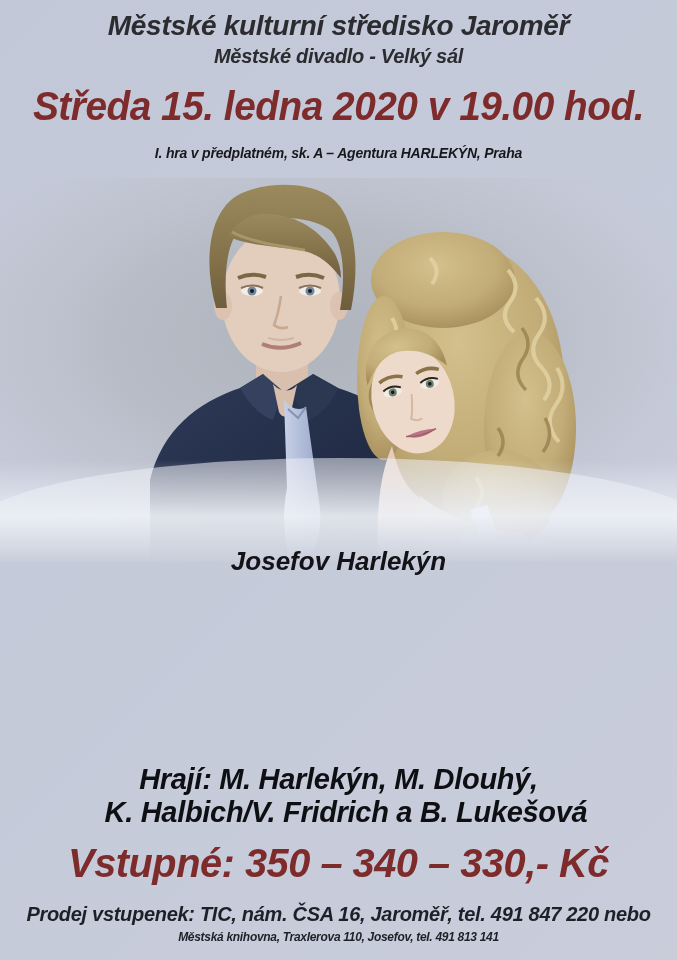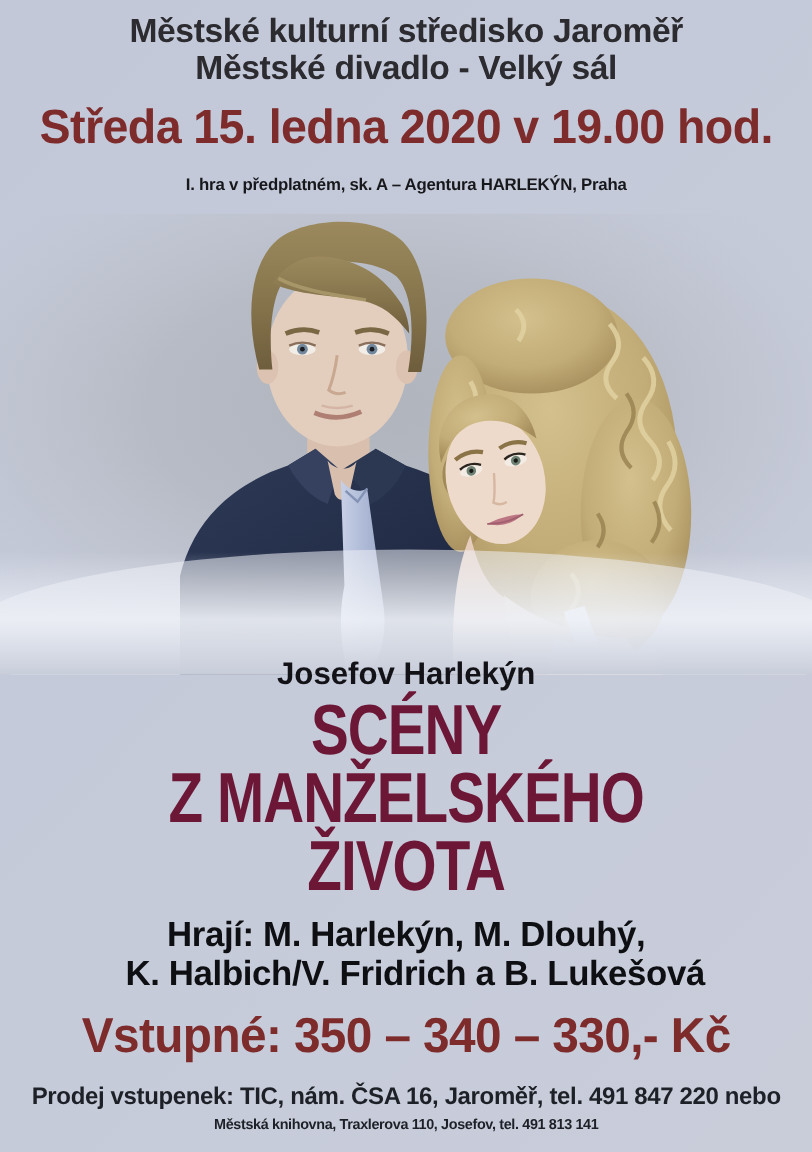--- a/index.html
+++ b/index.html
@@ -5,26 +5,27 @@
   html, body { margin: 0; padding: 0; background: #9aa0ad; }
   * { box-sizing: border-box; }
   .poster {
     position: relative;
     width: 677px;
     height: 960px;
     margin: 0 auto;
     overflow: hidden;
     background: linear-gradient(135deg, #c2c8d8 0%, #c6cbda 55%, #c9cdda 100%);
     font-family: "Liberation Sans", "DejaVu Sans", sans-serif;
+    font-style: italic;
     -webkit-font-smoothing: antialiased;
   }
   .txt { position: absolute; left: 0; width: 677px; text-align: center; font-weight: bold; white-space: nowrap; }
 
   .venue-line1 { top: 10px;  font-size: 28px; line-height: 31px; color: #2b2b30; letter-spacing: -0.3px; }
-  .venue-line2 { top: 41px;  font-size: 28px; line-height: 31px; color: #2b2b30; letter-spacing: -0.3px; }
+  .venue-line2 { top: 41px;  font-size: 20px; line-height: 31px; color: #2b2b30; letter-spacing: -0.3px; }
   .date-line   { top: 84px;  font-size: 40px; line-height: 44px; color: #7d2b2b; letter-spacing: -0.5px; transform: scaleX(0.97); transform-origin: center; }
   .sub-line    { top: 141px; font-size: 14px; line-height: 25px; color: #17181c; letter-spacing: -0.2px; }
 
   .photo-wrap { position: absolute; top: 178px; left: 0; width: 677px; height: 384px; }
   .photo-wrap svg { display: block; }
 
   .agency-line { top: 546px; font-size: 26px; line-height: 30px; color: #121217; }
 
   .title-block { position: absolute; top: 580px; left: 0; width: 677px; text-align: center; color: #6d1737; font-weight: bold; }
   .title-line  { font-size: 59px; line-height: 57px; letter-spacing: -1px; transform: scaleX(0.80); transform-origin: center; white-space: nowrap; }
@@ -181,25 +182,20 @@
         <path d="M462,354 C498,364 522,366 546,362 L552,384 L456,384 Z" fill="#eef0f4"></path>
       </g>
 
       <ellipse cx="340" cy="352" rx="370" ry="72" fill="#eef0f5" opacity="0.55"></ellipse>
       <rect x="0" y="282" width="677" height="102" fill="url(#mistGrad)"></rect>
     </svg>
   </div>
 
   <div class="txt agency-line">Josefov Harlekýn</div>
 
-  <div class="title-block">
-    <div class="title-line">SCÉNY</div>
-    <div class="title-line">Z MANŽELSKÉHO</div>
-    <div class="title-line">ŽIVOTA</div>
-  </div>
 
   <div class="txt cast-line1">Hrají: M. Harlekýn, M. Dlouhý,</div>
   <div class="txt cast-line2">K. Halbich/V. Fridrich a B. Lukešová</div>
 
   <div class="txt price-line">Vstupné: 350 – 340 – 330,- Kč</div>
 
   <div class="txt tickets-line1">Prodej vstupenek: TIC, nám. ČSA 16, Jaroměř, tel. 491 847 220 nebo</div>
   <div class="txt tickets-line2">Městská knihovna, Traxlerova 110, Josefov, tel. 491 813 141</div>
 
 </div>

